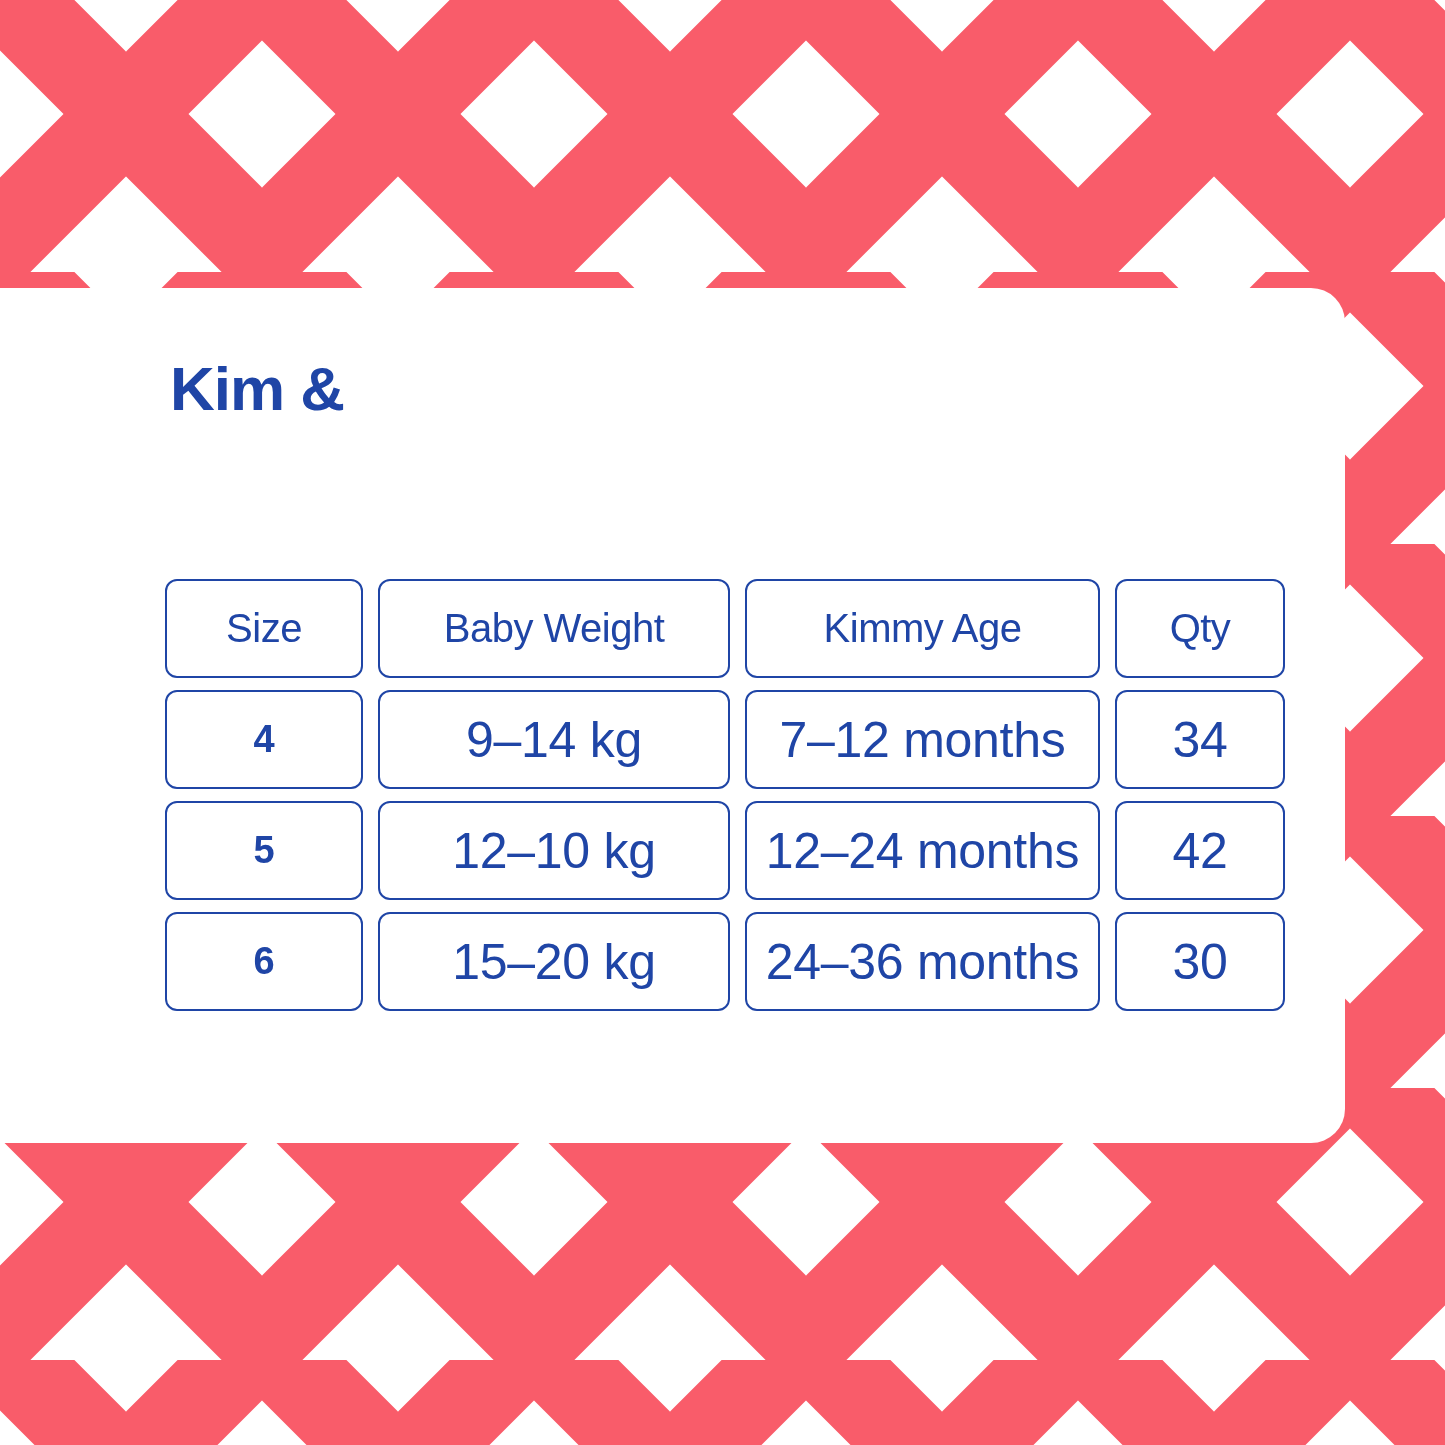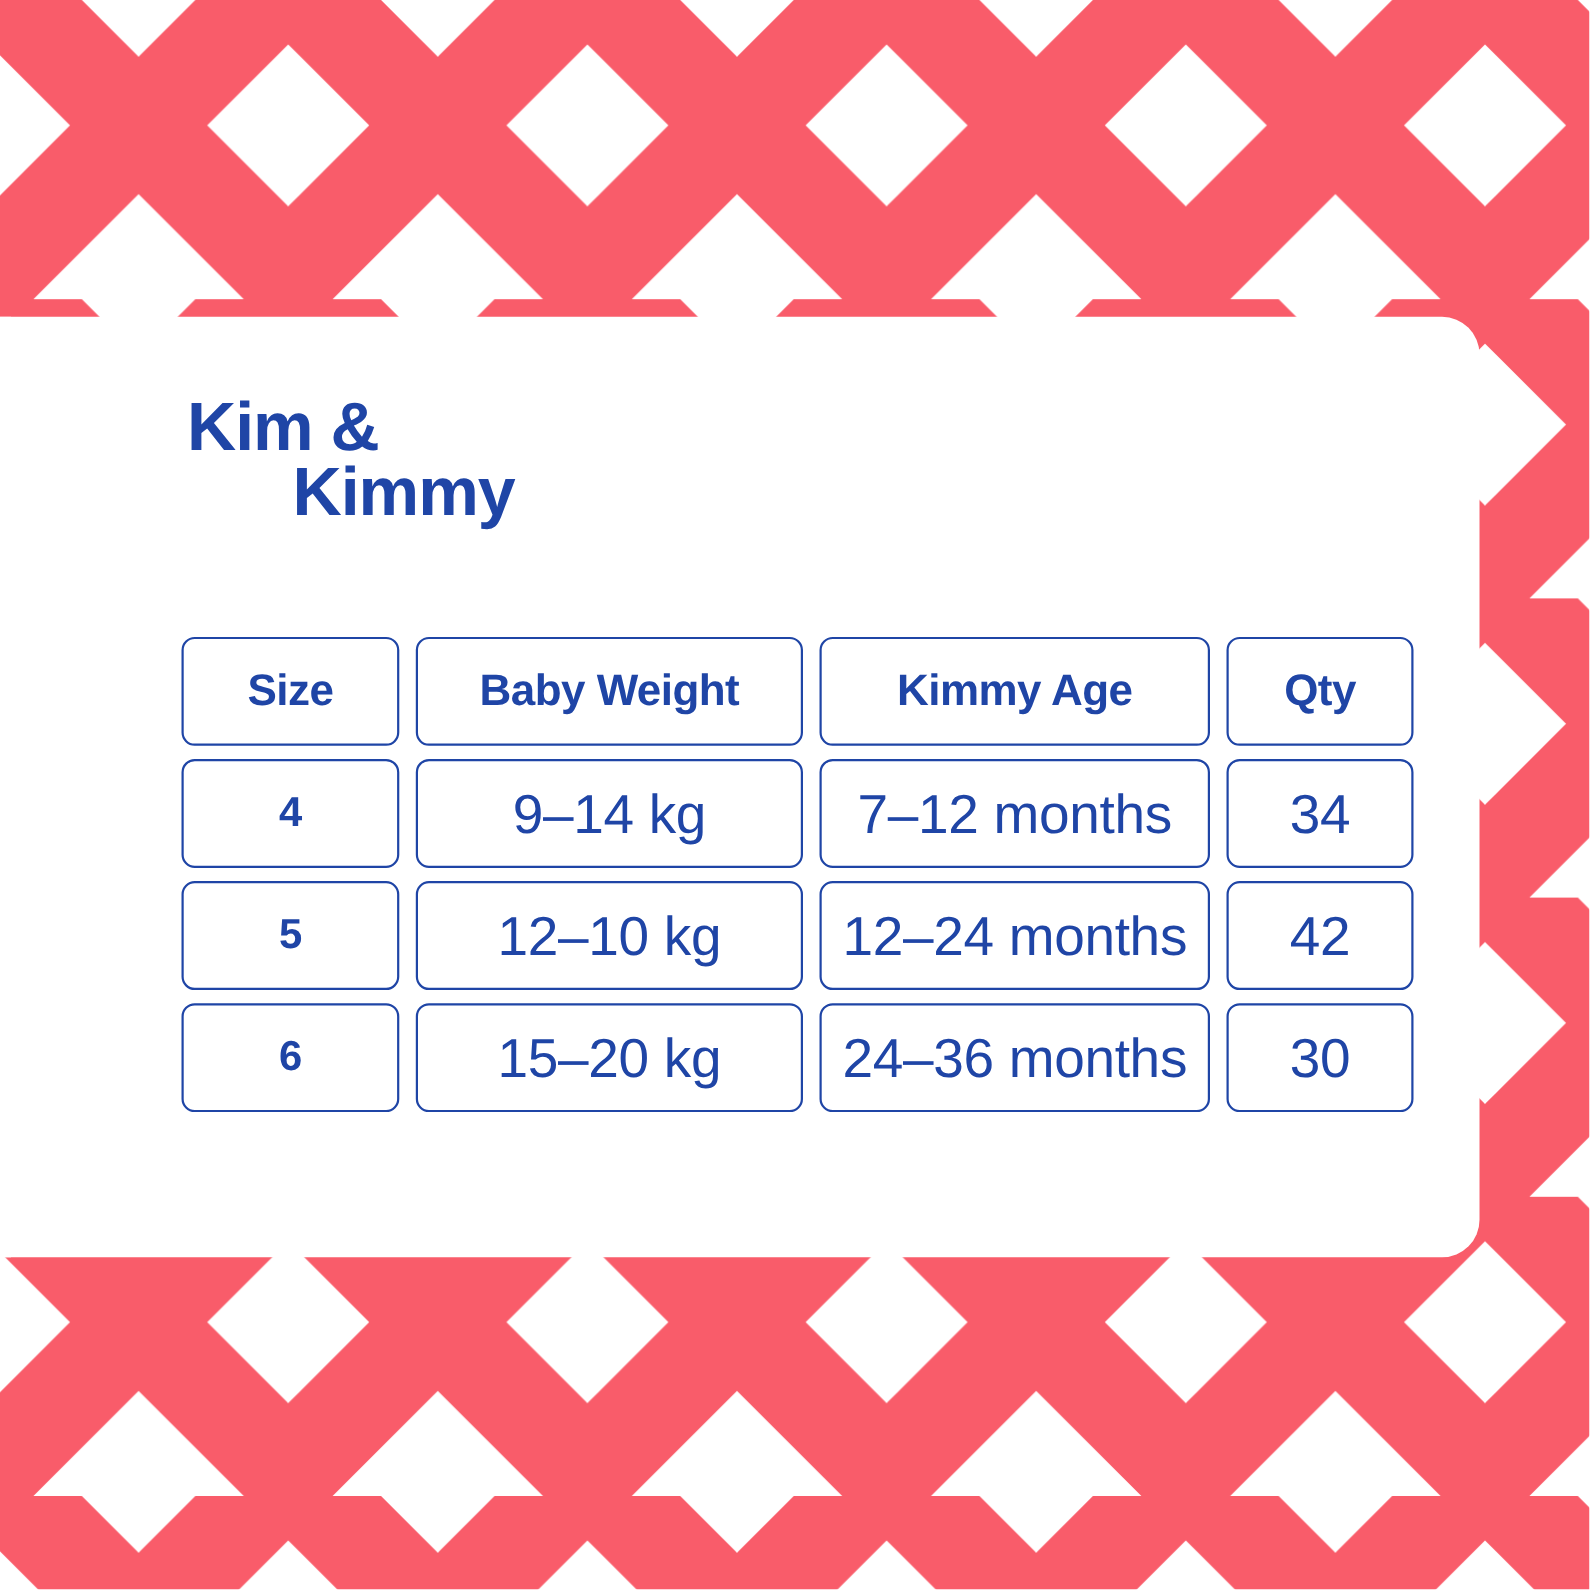--- a/index.html
+++ b/index.html
@@ -104,21 +104,21 @@
     background: #ffffff;
     border: 2px solid #1F45A6;
     border-radius: 12px;
     color: #1F45A6;
     text-align: center;
     vertical-align: middle;
     height: 95px;
     padding: 0 6px;
   }
   .size-table th {
-    font-weight: bold;
+    font-weight: normal;
     font-size: 40px;
     letter-spacing: -0.5px;
   }
   .size-table td {
     font-weight: normal;
     font-size: 50px;
     letter-spacing: -0.3px;
   }
   .size-table td.size-cell {
     font-weight: bold;
@@ -146,21 +146,20 @@
       </pattern>
     </defs>
     <rect x="-40" y="-40" width="1530" height="1530" fill="url(#chev)"></rect>
   </svg>
 
   <div class="content-card">
 
     <div class="header-row">
       <div class="brand-logo">
         <span class="brand-line-1">Kim &amp;</span>
-        <span class="brand-line-2">Kimmy</span>
       </div>
     </div>
 
   </div>
 
   <div class="page-title">SIZE GUIDE &amp; QUANTITIES</div>
 
   <table class="size-table">
     <colgroup>
       <col class="col-size">

